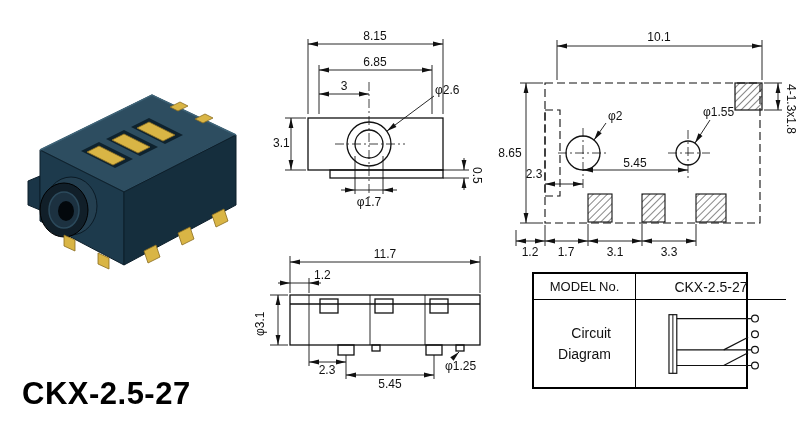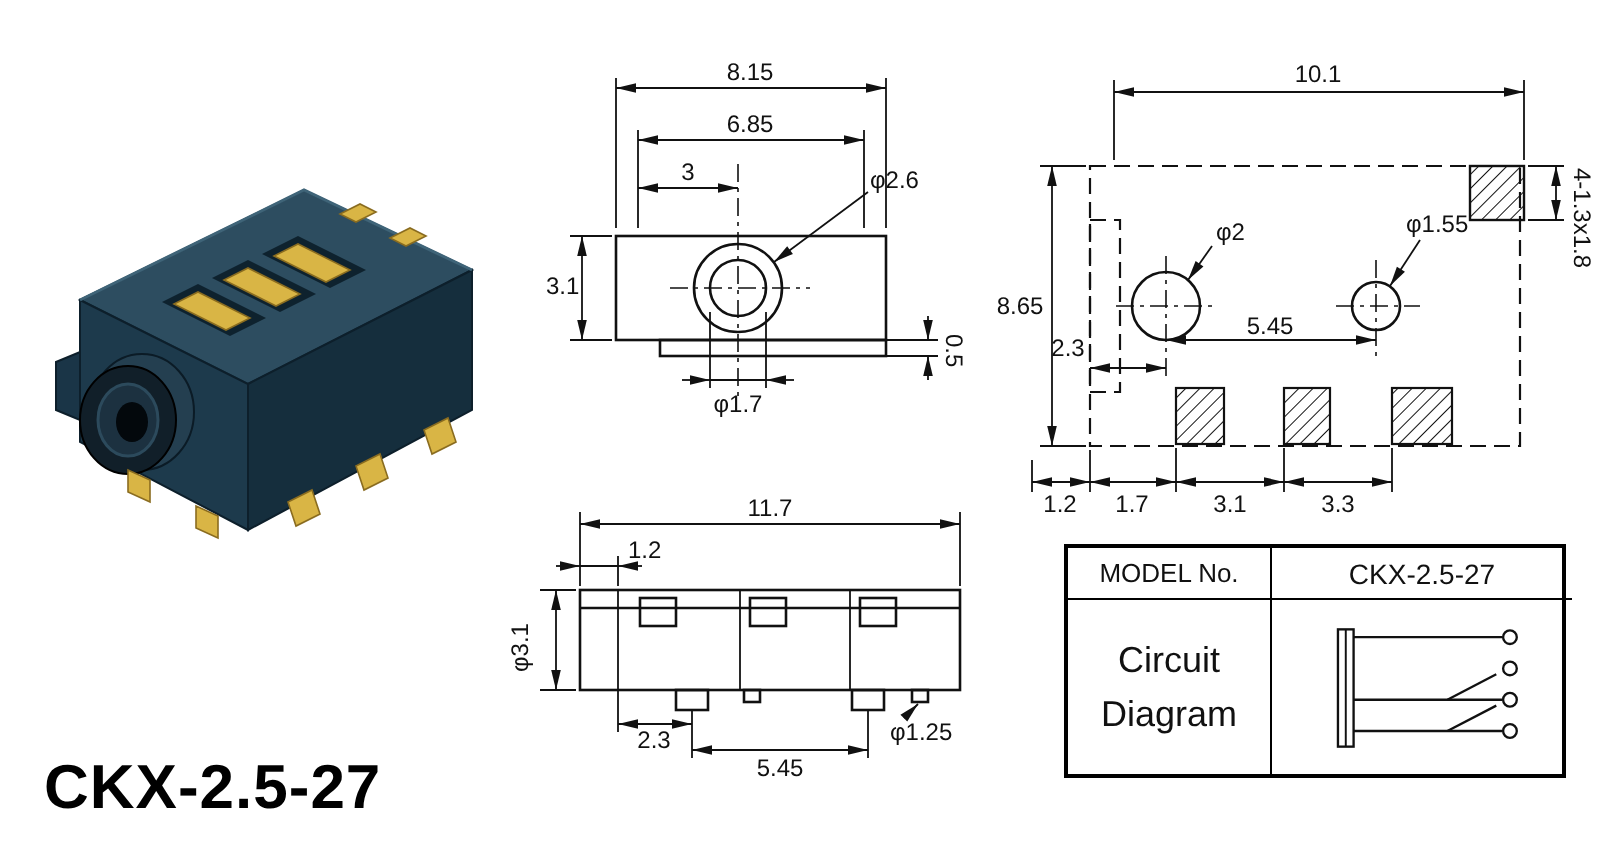--- a/index.html
+++ b/index.html
@@ -13,30 +13,30 @@
   svg text{font-family:"Liberation Sans",sans-serif;font-size:12px;fill:#111;}
   .ln{stroke:#111;stroke-width:1.3;fill:none;}
   .thin{stroke:#111;stroke-width:0.9;fill:none;}
   .dash{stroke:#111;stroke-width:1.1;fill:none;stroke-dasharray:8 4;}
   .cl{stroke:#111;stroke-width:0.8;fill:none;stroke-dasharray:9 3 2 3;}
   .model-text{
     position:absolute;left:22px;top:376px;font-size:31px;font-weight:bold;
     letter-spacing:0.5px;color:#000;
   }
   .spec-table{
-    position:absolute;left:532px;top:272px;width:251px;height:117px;
+    position:absolute;left:532px;top:272px;width:216px;height:117px;
     border:2px solid #000;display:grid;grid-template-columns:102px 1fr;
     grid-template-rows:26px 1fr;box-sizing:border-box;background:#fff;
   }
   .spec-table>div{display:flex;align-items:center;justify-content:center;box-sizing:border-box;}
   .cell-br{border-right:1.5px solid #000;}
   .cell-bb{border-bottom:1.5px solid #000;}
   .hdr{font-size:13px;}
   .val{font-size:14px;}
-  .circuit-label{font-size:18px;text-align:center;white-space:pre-line;line-height:1.5;}
+  .circuit-label{font-size:14px;text-align:right;white-space:pre-line;line-height:1.5;}
 </style>
 </head>
 <body>
 
 <div class="canvas">
 
   <svg class="view" style="left:12px;top:55px" width="240" height="245" viewBox="0 0 240 245">
     <g>
 
       <polygon points="16,126 28,121 28,155 16,150" fill="#1a3547" stroke="#0d1f2b" stroke-width="1"></polygon>

